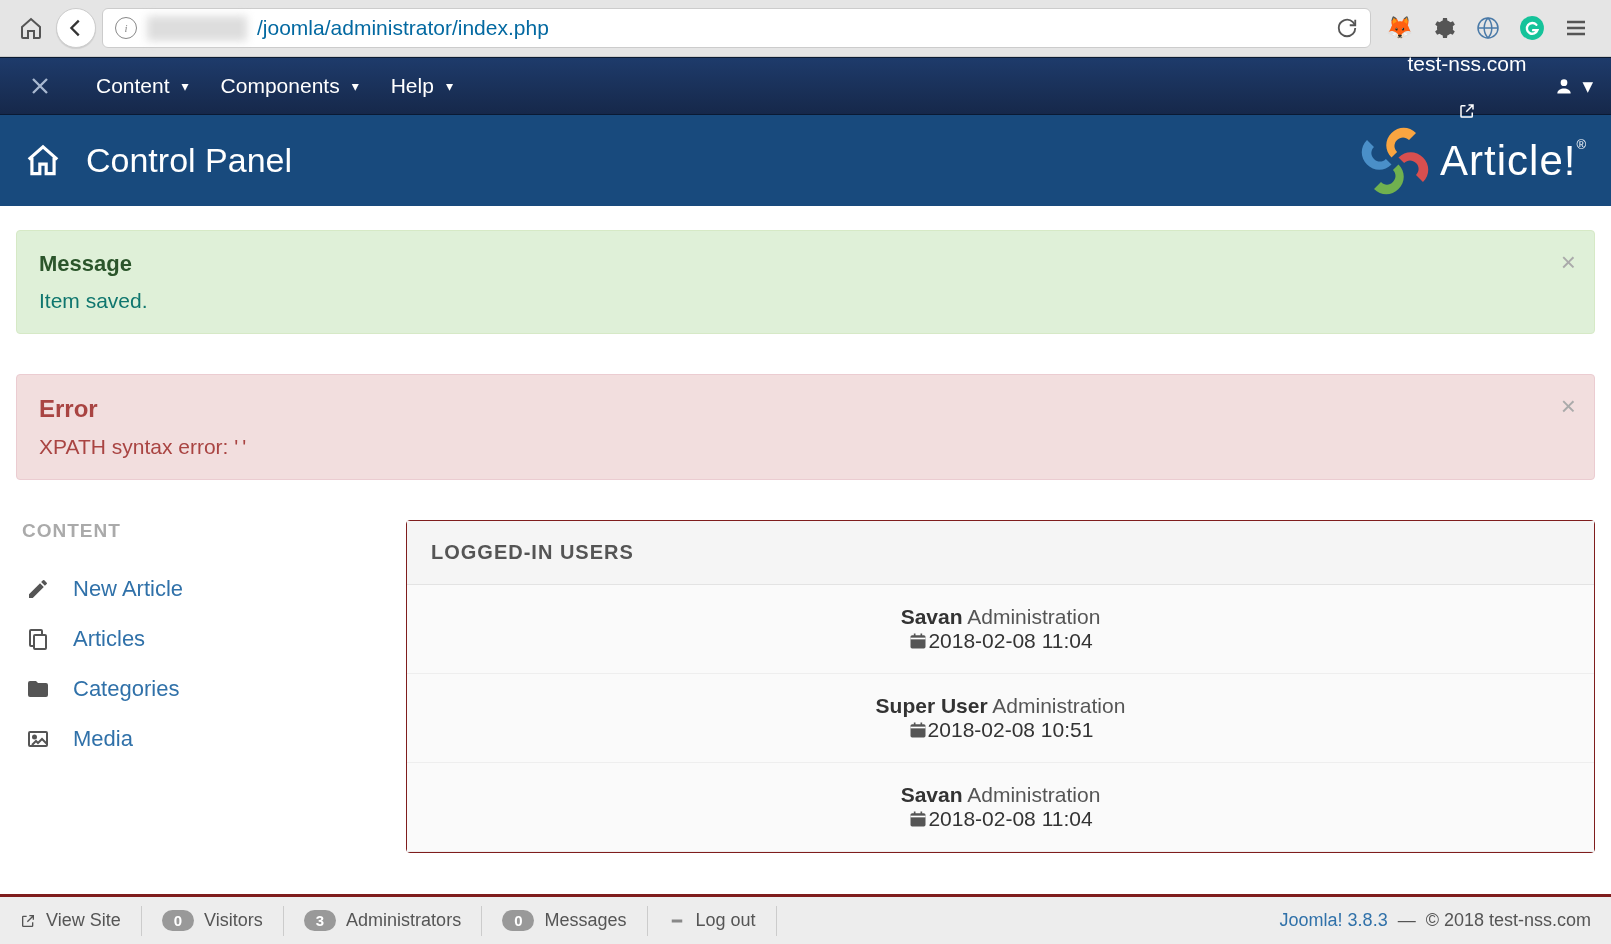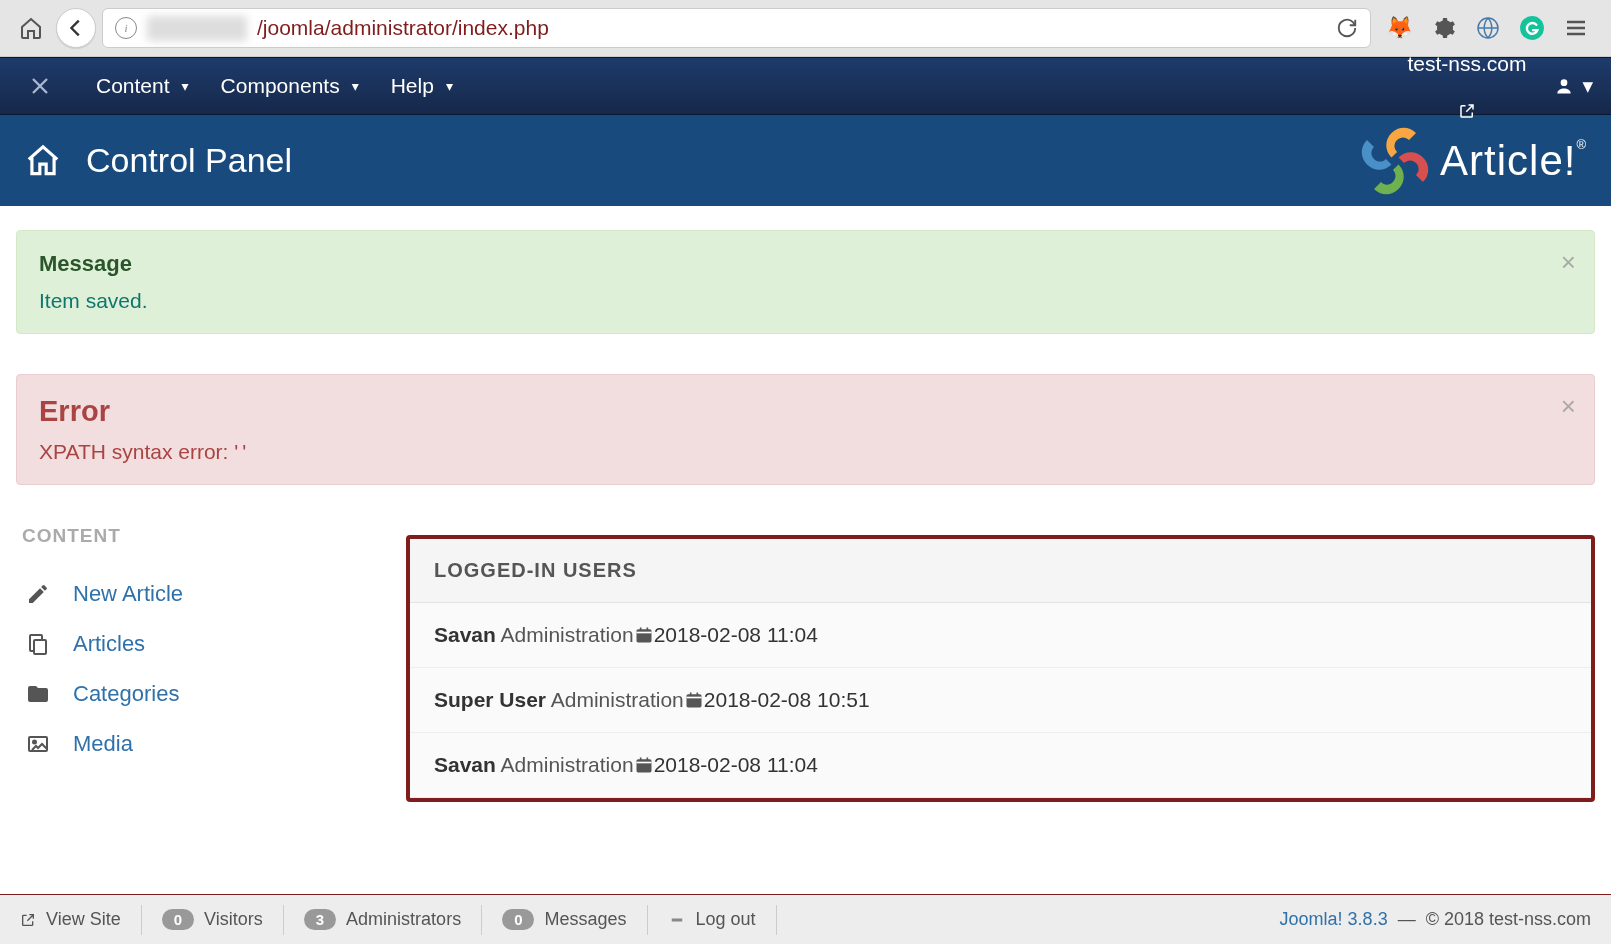--- a/index.html
+++ b/index.html
@@ -5,21 +5,21 @@
 * { box-sizing: border-box; margin: 0; padding: 0; }
 body { font-family: -apple-system, "Helvetica Neue", Arial, sans-serif; font-size: 14px; color: #333; background: #fff; width: 1611px; height: 944px; position: relative; overflow: hidden; }
 
 
 .browser-chrome { height: 57px; background: #e5e5e5; display: flex; align-items: center; padding: 0 12px; gap: 6px; border-bottom: 1px solid #ccc; }
 .chrome-btn { width: 38px; height: 38px; display: flex; align-items: center; justify-content: center; color: #555; font-size: 20px; border-radius: 4px; }
 .chrome-btn.circle { width: 40px; height: 40px; border-radius: 50%; background: #fff; border: 1px solid #ccc; box-shadow: 0 1px 1px rgba(0,0,0,0.1); }
 .url-bar { flex: 1; height: 40px; background: #fff; border: 1px solid #ccc; border-radius: 6px; display: flex; align-items: center; padding: 0 12px; gap: 10px; font-size: 19px; color: #777; }
 .url-info { width: 22px; height: 22px; border: 1.5px solid #888; border-radius: 50%; display: flex; align-items: center; justify-content: center; font-size: 11px; font-style: italic; font-family: serif; color: #888; }
 .url-blur { background: #ddd; filter: blur(4px); -webkit-filter: blur(4px); color: transparent; padding: 2px 10px; border-radius: 2px; font-size: 18px; letter-spacing: 1px; }
-.url-text { color: #7f1d1d; font-size: 21px; }
+.url-text { color: #0369a1; font-size: 21px; }
 .toolbar-icons { display: flex; gap: 18px; align-items: center; padding: 0 10px; }
 .toolbar-icons span { width: 26px; height: 26px; display: flex; align-items: center; justify-content: center; font-size: 22px; }
 
 
 .admin-nav { height: 58px; background: #1a3867; display: flex; align-items: center; padding: 0 0px; color: #fff; font-size: 21px; border-top: 1px solid #0a1a33; border-bottom: 1px solid #0a1a33; background: linear-gradient(#1e3b6b 0%, #16284a 100%); }
 .admin-nav .joomla-small { width: 44px; height: 44px; display: flex; align-items: center; justify-content: center; margin: 0 18px; }
 .nav-item { display: flex; align-items: center; gap: 8px; padding: 0 16px; height: 100%; cursor: pointer; color: #fff; }
 .nav-caret:after { content: "▾"; font-size: 14px; margin-left: 4px; }
 .nav-spacer { flex: 1; }
 .nav-site { display: flex; align-items: center; gap: 26px; padding-right: 10px; flex-direction: column; }
@@ -37,45 +37,45 @@
 .joomla-logo-big .reg { font-size: 13px; vertical-align: top; }
 
 
 .content { padding: 24px 16px 80px 16px; }
 
 .alert { position: relative; border: 1px solid; border-radius: 4px; padding: 20px 50px 20px 22px; margin-bottom: 40px; }
 .alert-success { background: #dff0d8; border-color: #d6e9c6; color: #3c763d; }
 .alert-success h4 { color: #2b552b; font-size: 22px; font-weight: 700; margin-bottom: 12px; }
 .alert-success p { font-size: 21px; color: #0f766e; }
 .alert-error { background: #f2dede; border-color: #ebccd1; color: #a94442; }
-.alert-error h4 { color: #a94442; font-size: 29px; font-weight: 700; margin-bottom: 12px; }
+.alert-error h4 { color: #a94442; font-size: 24px; font-weight: 700; margin-bottom: 12px; }
 .alert-error .msg { font-size: 21px; color: #a94442; display: flex; align-items: flex-end; gap: 4px; }
 .alert .close { position: absolute; top: 18px; right: 18px; font-size: 26px; color: #aaa; cursor: pointer; line-height: 1; }
 
 .highlight-box { border: 4px solid #ff0000; padding: 2px 6px; display: inline-flex; align-items: center; }
 .selected-text { background: #b4d7ff; color: #a94442; font-size: 21px; }
 
 .cols { display: flex; gap: 0px; align-items: flex-start; }
 .quick-col { width: 390px; padding-right: 20px; }
 .quick-col h3 { font-size: 19px; font-weight: 700; color: #aaa; letter-spacing: 1px; margin-bottom: 22px; padding-left: 6px; }
 .quick-list { list-style: none; }
 .quick-list li { display: flex; align-items: center; gap: 21px; padding: 12px 8px; font-size: 22px; color: #3071a9; cursor: pointer; }
 .quick-list li .ic { width: 28px; display: flex; justify-content: center; color: #555; }
 
 .mod-col { flex: 1; }
-.module { border: 4px solid #7f1d1d; border-radius: 4px; background: #a3a3a3; margin-top: 10px; }
+.module { border: 1px solid #7f1d1d; border-radius: 4px; background: #a3a3a3; }
 .module-header { background: #f5f5f5; padding: 20px 24px; font-size: 20px; font-weight: 700; color: #555; letter-spacing: 1px; border-bottom: 1px solid #e3e3e3; }
-.module-row { display: flex; justify-content: flex-start; align-items: center; padding: 20px 24px; border-bottom: 1px solid #eee; background: #fafafa; }
+.module-row { display: flex; justify-content: flex-start; align-items: center; padding: 20px 24px; border-bottom: 1px solid #eee; background: #fafafa; flex-direction: column; }
 .module-row .who { font-size: 21px; color: #333; }
 .module-row .who strong { font-weight: 700; }
 .module-row .who .role { color: #555; font-weight: 400; }
 .module-row .when { display: flex; align-items: center; gap: 0; font-size: 21px; color: #333; }
 
 
-.footer { position: absolute; bottom: 0; left: 0; right: 0; height: 50px; background: #ededed; border-top: 1px solid #7f1d1d; display: flex; align-items: center; padding: 0 0px; font-size: 18px; color: #555; }
+.footer { position: absolute; bottom: 0; left: 0; right: 0; height: 50px; background: #ededed; border-top: 3px solid #7f1d1d; display: flex; align-items: center; padding: 0 0px; font-size: 18px; color: #555; }
 .footer .fitem { display: flex; align-items: center; gap: 10px; padding: 0 20px; border-right: 1px solid #ccc; height: 30px; }
 .footer .fitem:last-of-type { border-right: none; }
 .footer .badge { background: #999; color: #fff; border-radius: 11px; padding: 2px 12px; font-size: 15px; font-weight: 700; min-width: 30px; text-align: center; }
 .footer .spacer { flex: 1; }
 .footer .right { padding-right: 20px; color: #555; }
 .footer .right a { color: #3071a9; text-decoration: none; }
 
 svg { display: block; }
 </style>
 </head>

